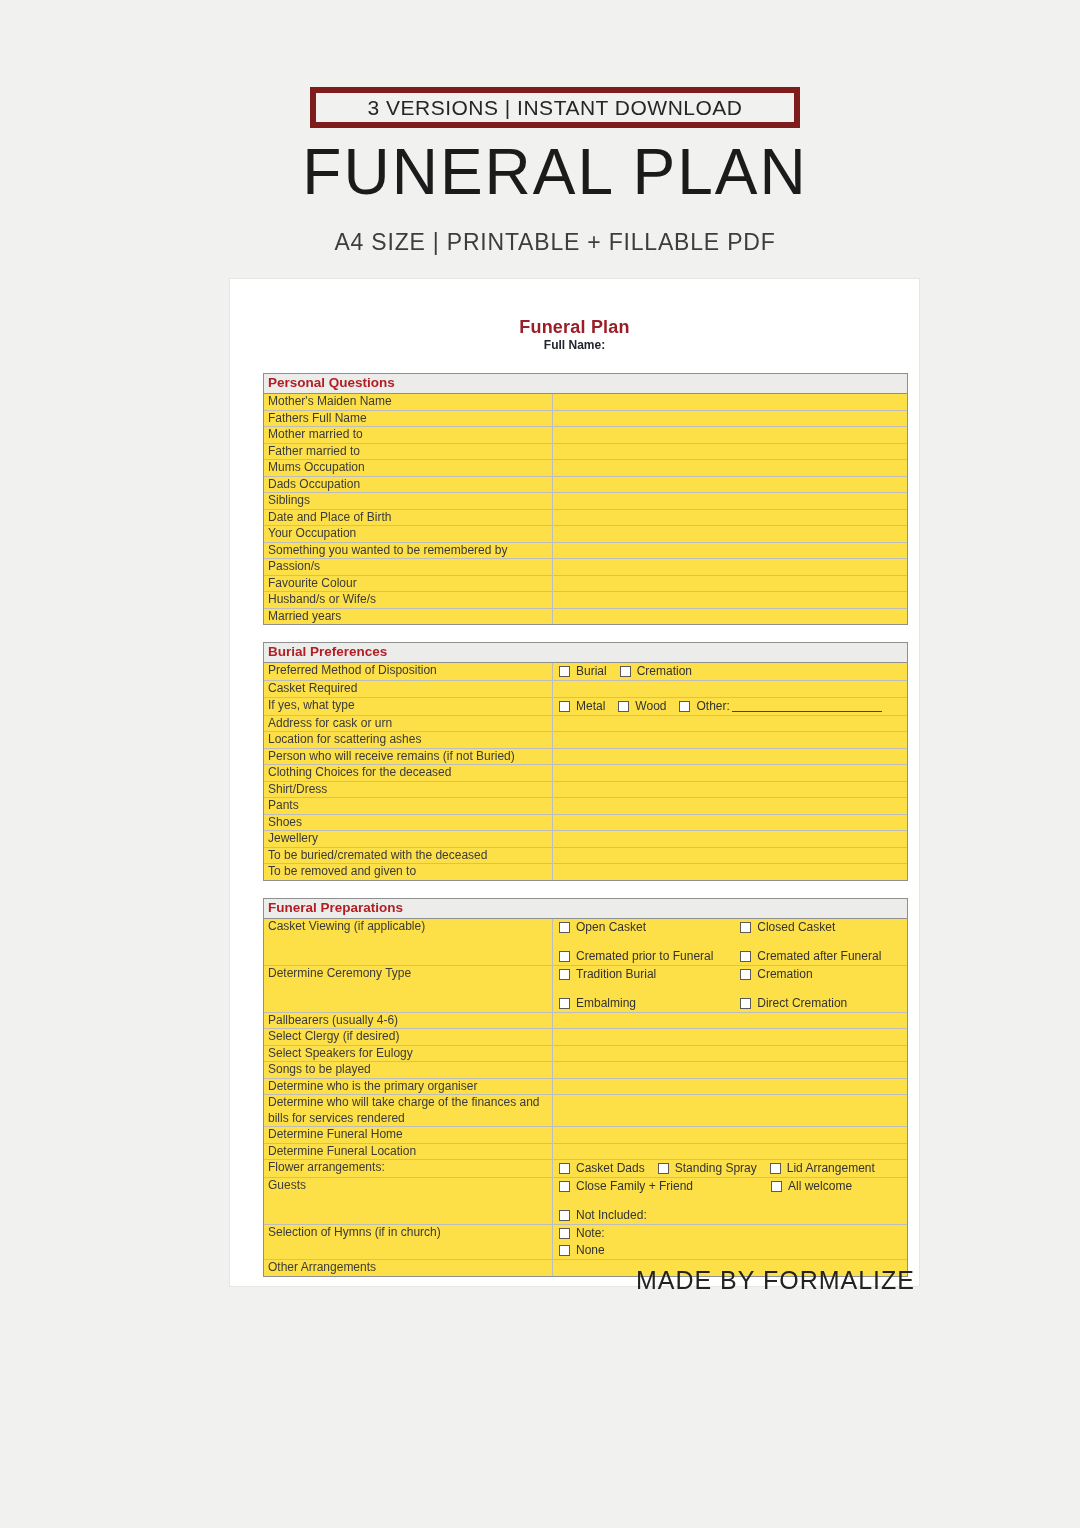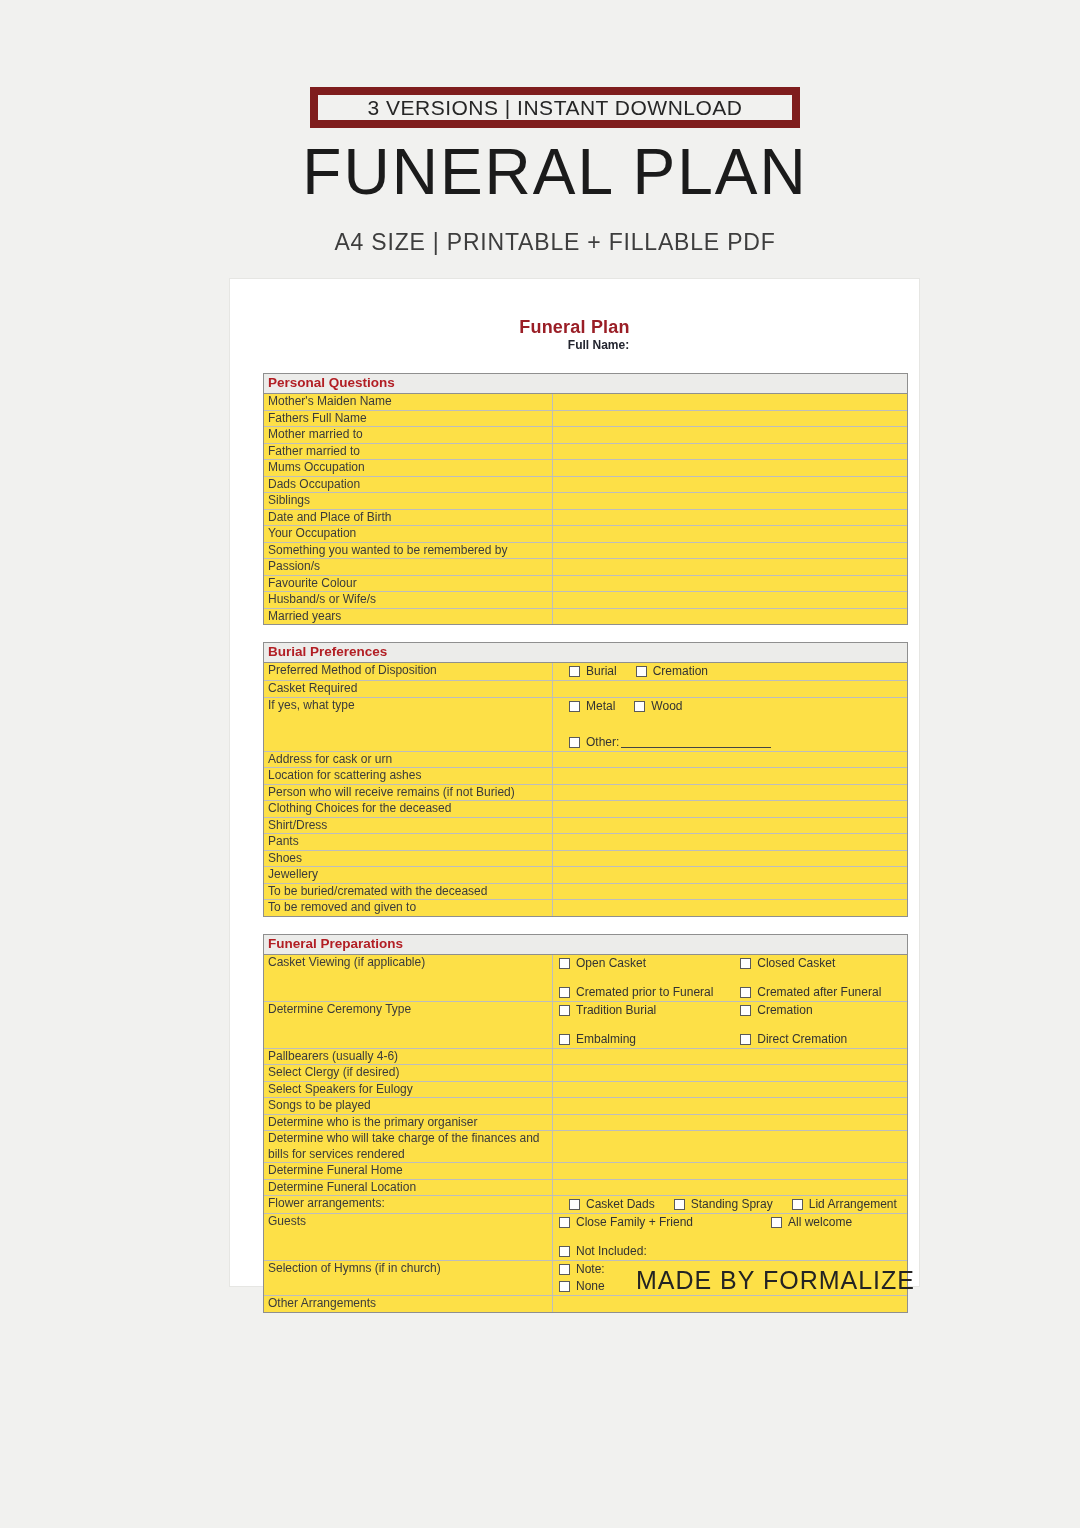--- a/index.html
+++ b/index.html
@@ -5,21 +5,21 @@
   html,body{margin:0;padding:0;}
   body{
     width:1080px;height:1528px;position:relative;
     background:#f1f1ef;
     font-family:"Liberation Sans", sans-serif;
     -webkit-font-smoothing:antialiased;
   }
   
   .badge-box{
     position:absolute;left:310px;top:87px;width:490px;height:41px;
-    border:8px solid #7f1d1d;box-sizing:border-box;background:transparent;
+    border:6px solid #7f1d1d;box-sizing:border-box;background:transparent;
     display:flex;align-items:center;justify-content:center;
   }
   .badge-text{font-size:21px;color:#262626;letter-spacing:.5px;}
   .main-title{
     position:absolute;left:15px;top:134px;width:1080px;text-align:center;
     font-size:64px;line-height:76px;font-weight:400;color:#1b1b1b;letter-spacing:2px;
   }
   .subtitle{
     position:absolute;left:15px;top:229px;width:1080px;text-align:center;
     font-size:23px;color:#3d3d3d;letter-spacing:.8px;
@@ -28,39 +28,39 @@
   .page{
     position:absolute;left:229px;top:278px;width:691px;height:1009px;
     background:#ffffff;border:1px solid #e6e6e3;box-sizing:border-box;
   }
   .doc-title{
     position:absolute;top:38px;left:0;width:100%;text-align:center;
     font-size:18px;font-weight:700;color:#9a1e26;letter-spacing:.2px;
   }
   .doc-subtitle{
     position:absolute;top:59px;left:0;width:100%;text-align:center;
-    font-size:12px;font-weight:700;color:#23252f;padding-left:24px;
+    font-size:12px;font-weight:700;color:#23252f;
   }
   .doc-body{position:absolute;left:33px;top:94px;width:645px;}
   
   .section{border:1px solid #8f8f8f;margin-bottom:17px;background:#fde047;box-sizing:border-box;}
   .section-header{
     background:#ececea;border-bottom:1px solid #8f8f8f;
     color:#b21e24;font-weight:700;font-size:13.5px;
     padding:1px 4px 2px 4px;line-height:16px;
   }
   .row{display:flex;min-height:15.5px;}
   .row + .row{border-top:1px solid #bdbdbd;}
   .cell-label{
     width:280px;padding:0 4px;border-right:1px solid #bdbdbd;
     font-size:12px;color:#3b3b3b;line-height:15.5px;
   }
   .cell-value{flex:1;padding:0 6px;font-size:12px;color:#333333;line-height:15.5px;}
   
-  .cb-inline{display:flex;align-items:center;gap:19px;flex-wrap:wrap;line-height:15.5px;margin-left:10px;}
+  .cb-inline{display:flex;align-items:center;gap:13px;flex-wrap:wrap;line-height:15.5px;}
   .cb-grid{display:grid;row-gap:12px;}
   .cb-stack{display:flex;flex-direction:column;}
   .cb-item{display:inline-flex;align-items:center;line-height:17px;white-space:nowrap;}
   .cb{
     display:inline-block;width:9px;height:9px;border:1px solid #5a5a5a;
     margin-right:6px;flex:0 0 auto;background:#fff;
   }
   .cb-text{font-size:12px;color:#333333;}
   .write-line{display:inline-block;width:150px;border-bottom:1px solid #444;height:11px;margin-left:2px;}
   

